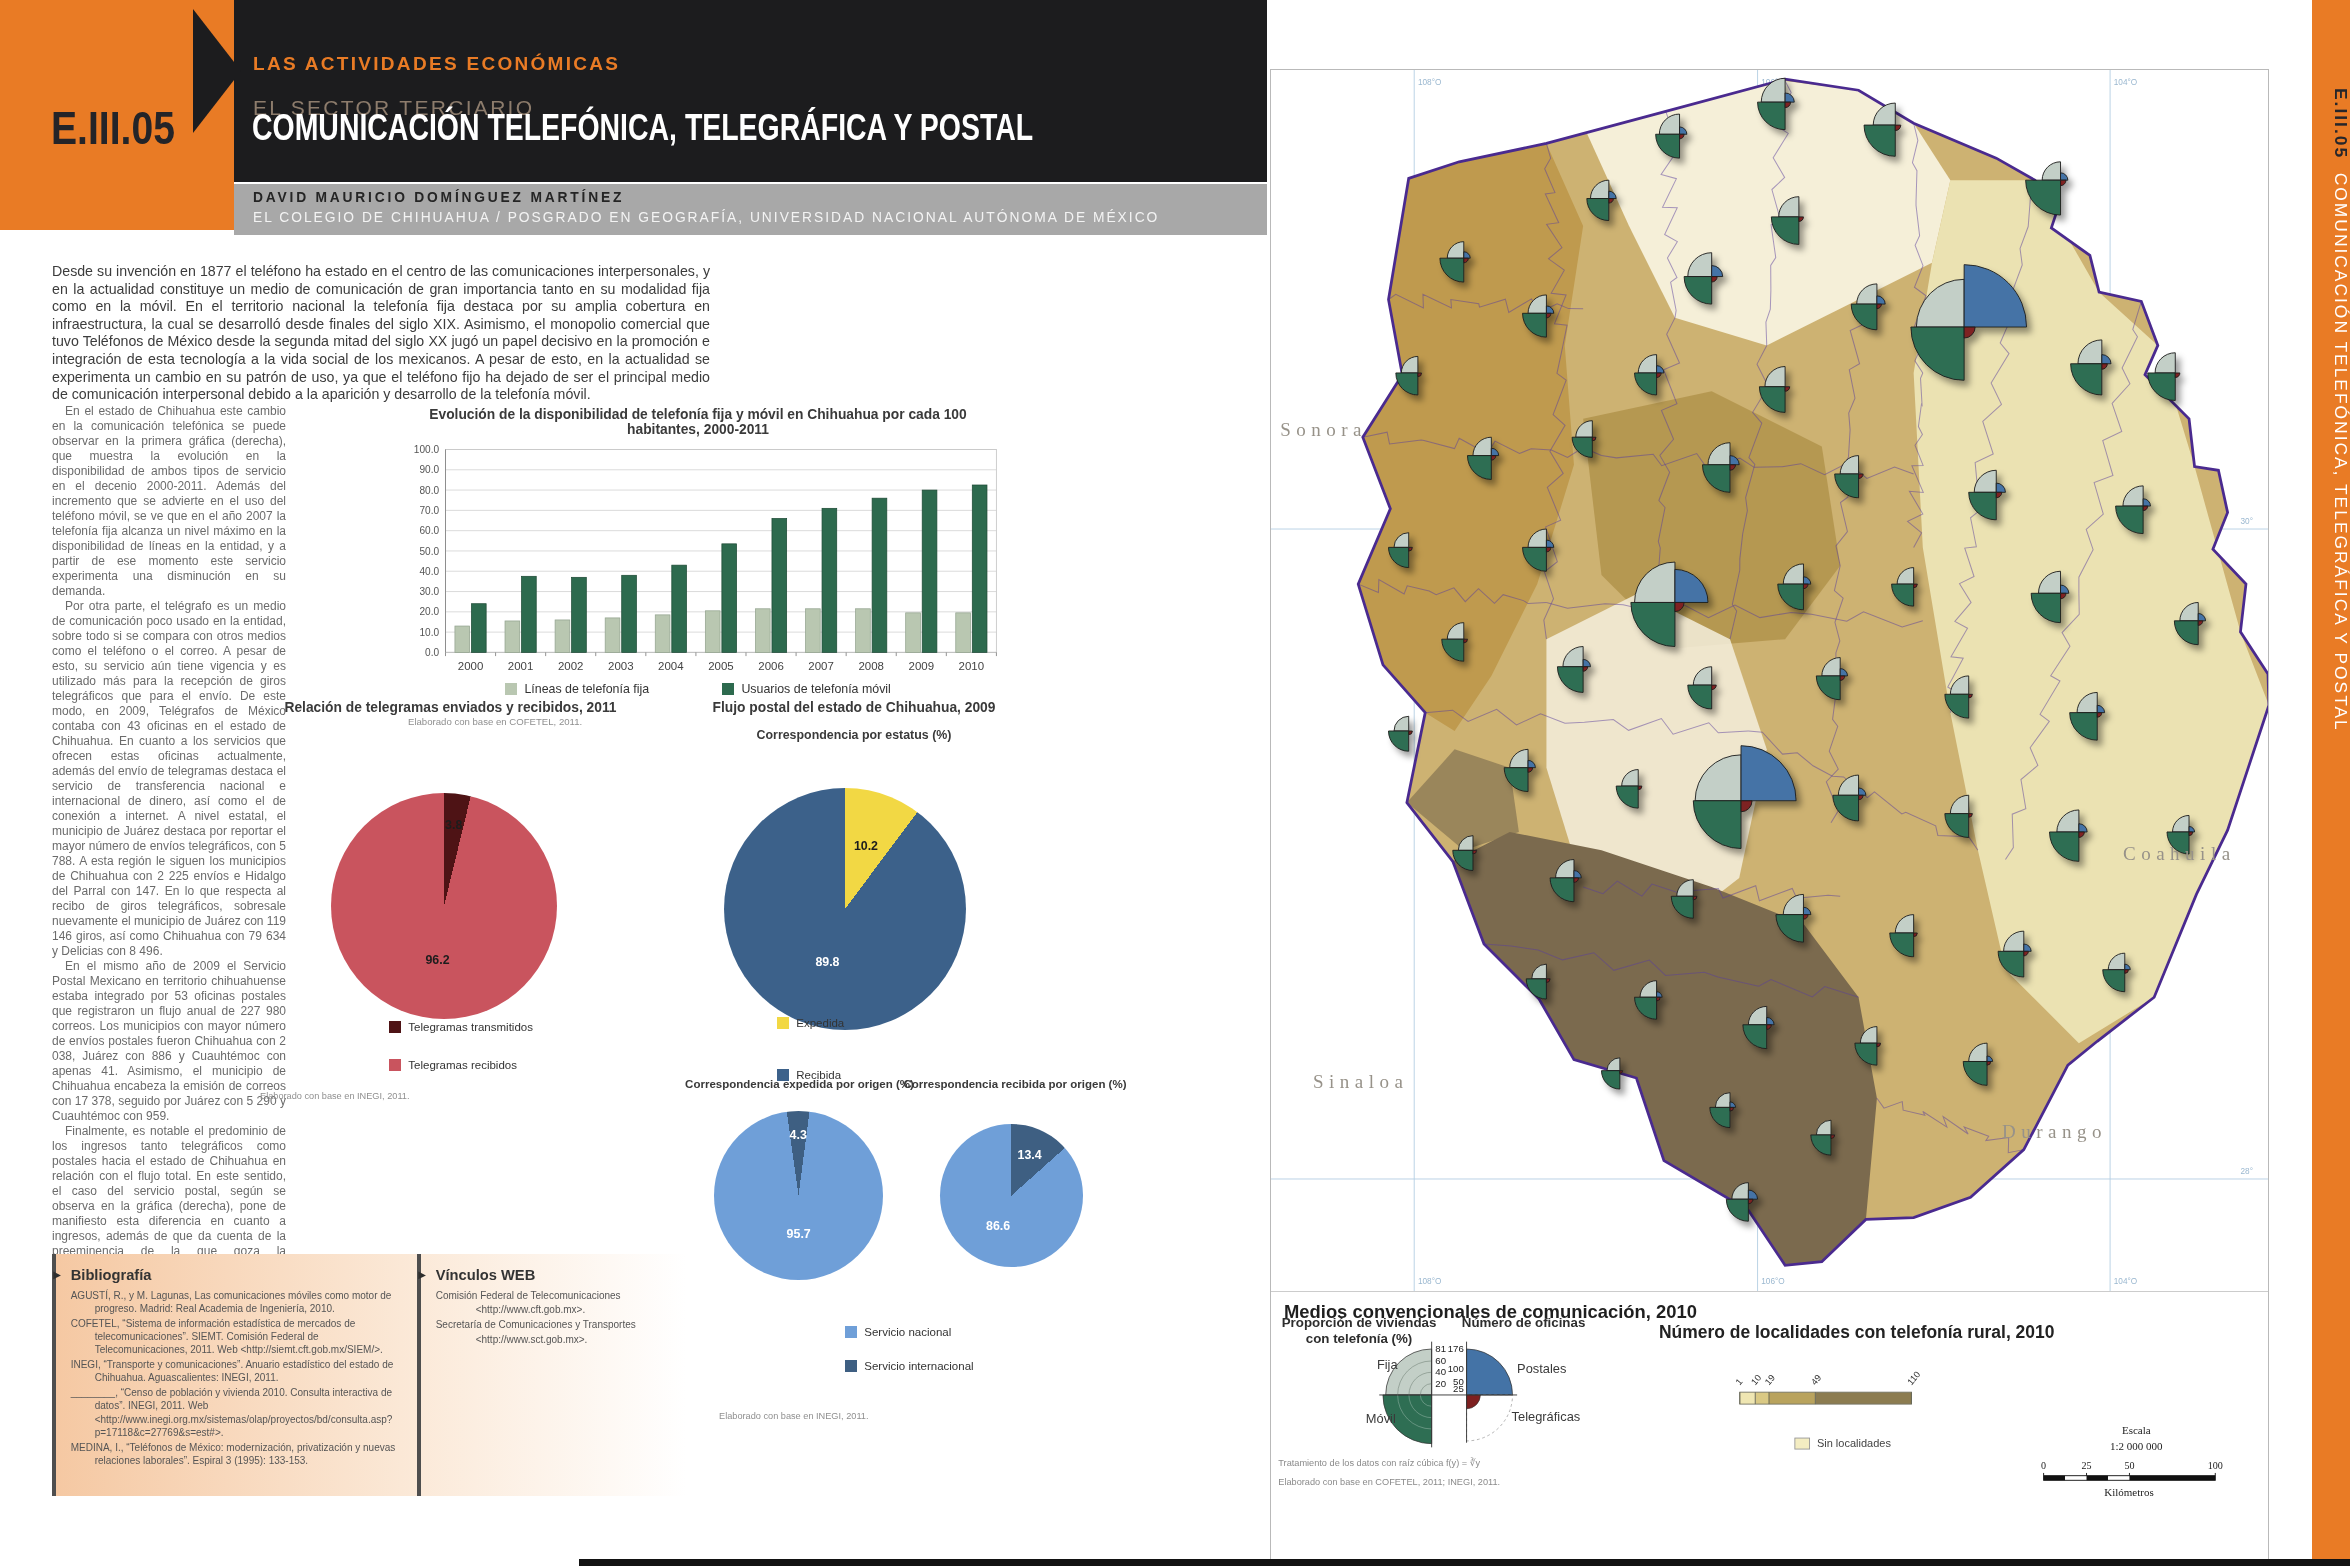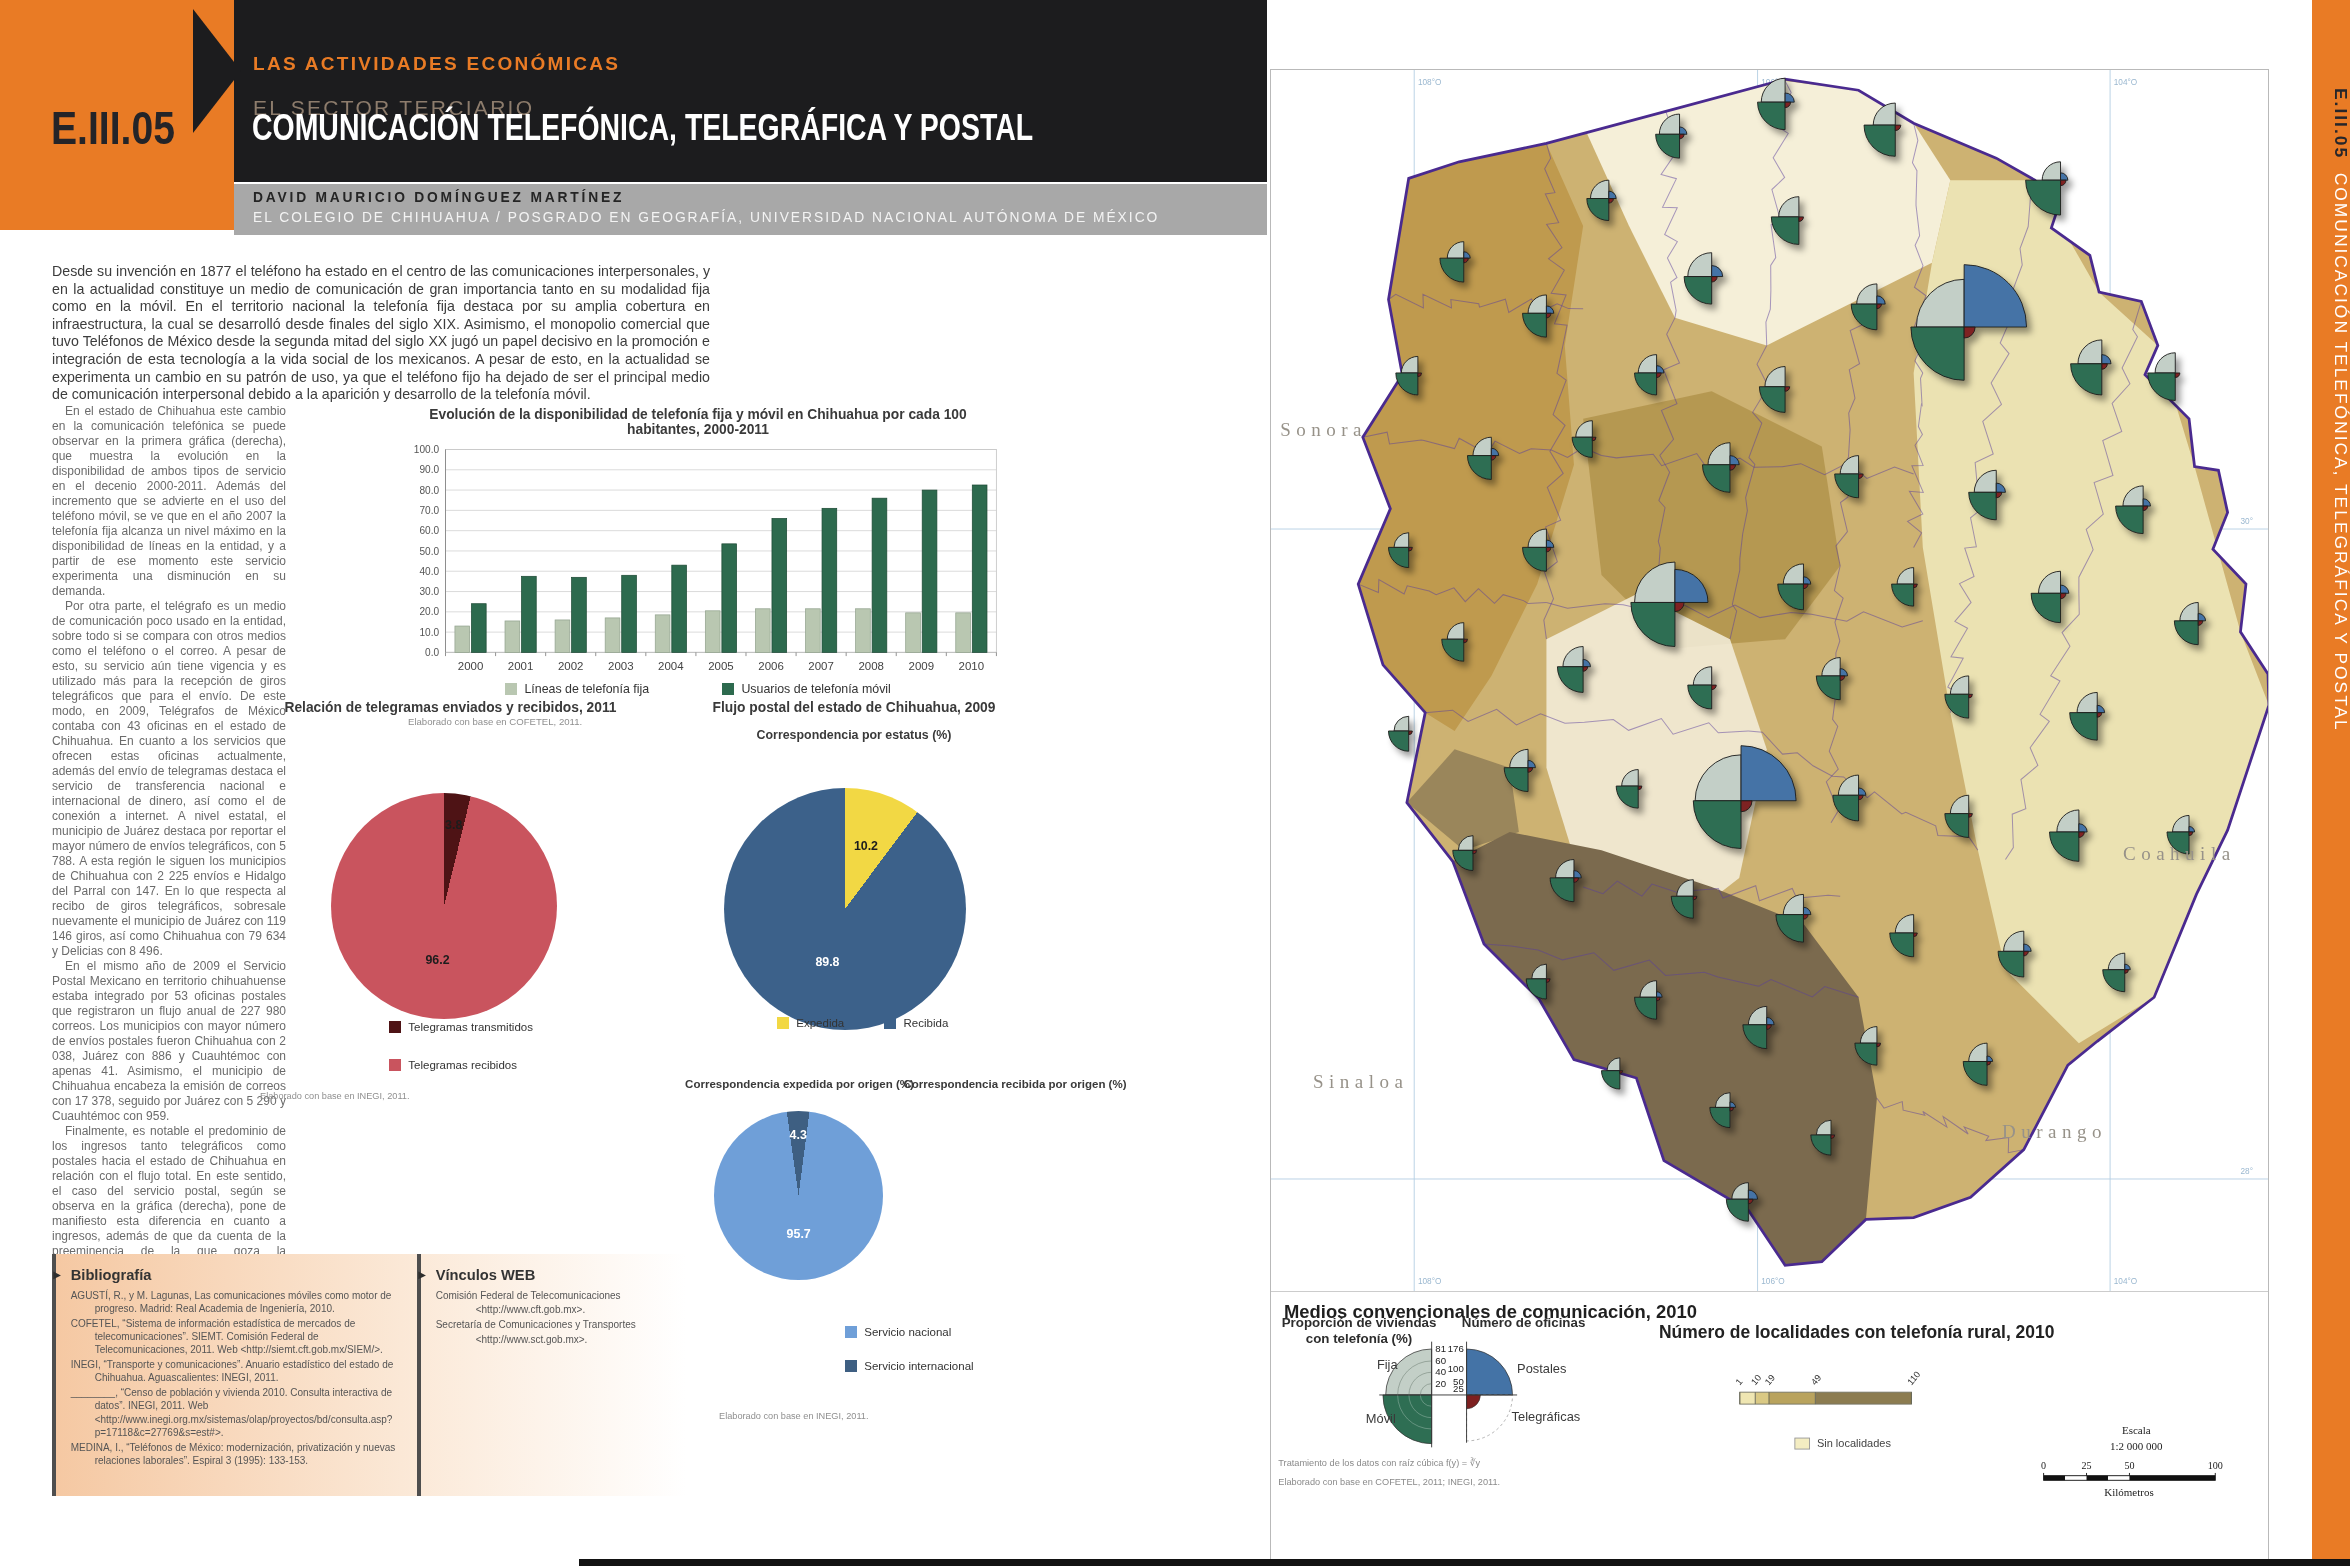--- a/index.html
+++ b/index.html
@@ -191,36 +191,40 @@
       </div>
     </div>
   <div class="abs source" style="left:260px;top:1091px;font-size:9.2px;">Elaborado con base en INEGI, 2011.</div>
 
   <div class="abs pietitle" style="left:661px;top:700px;width:386px;font-size:13.8px;">Flujo postal del estado de Chihuahua, 2009</div>
   <div class="abs pietitle" style="left:661px;top:728px;width:386px;font-size:12.4px;">Correspondencia por estatus (%)</div>
   <div class="abs pie" id="pie2" style="left: 724px; top: 788px; width: 242px; height: 242px; background: conic-gradient(rgb(242, 216, 68) 0deg, rgb(242, 216, 68) 36.72deg, rgb(60, 97, 138) 36.72deg, rgb(60, 97, 138) 360deg);">
       <span class="pielabel" style="left: 58.6621%; top: 23.8999%; color: rgb(29, 29, 29);">10.2</span>
       <span class="pielabel" style="left: 42.7553%; top: 71.8292%; color: rgb(255, 255, 255);">89.8</span>
     </div>
-  <div class="abs pielegend" id="pie2-legend" style="left:777px;top:1017px;gap:40px;">
+  <div class="abs pielegend" id="pie2-legend" style="left:777px;top:1017px;gap:40px;flex-direction:column;">
       <div class="legitem">
         <span class="sq" style="background: rgb(242, 216, 68);"></span>
         <span>Expedida</span>
       </div>
       <div class="legitem">
         <span class="sq" style="background: rgb(60, 97, 138);"></span>
         <span>Recibida</span>
       </div>
     </div>
 
   <div class="abs pietitle" style="left:623px;top:1078px;width:353px;font-size:11.5px;">Correspondencia expedida por origen (%)</div>
   <div class="abs pietitle" style="left:859px;top:1078px;width:312px;font-size:11.5px;">Correspondencia recibida por origen (%)</div>
   <div class="abs pie" id="pie3" style="left: 714px; top: 1111px; width: 169px; height: 169px; background: conic-gradient(from -8deg, rgb(62, 95, 130) 0deg, rgb(62, 95, 130) 15.48deg, rgb(111, 159, 216) 15.48deg, rgb(111, 159, 216) 360deg);">
       <span class="pielabel" style="left: 49.8366%; top: 14.0004%; color: rgb(255, 255, 255); text-align: right;">4.3</span>
       <span class="pielabel" style="left: 50.1044%; top: 72.9998%; color: rgb(255, 255, 255);">95.7</span>
+    </div>
+  <div class="abs pie" id="pie4" style="left: 940px; top: 1124px; width: 143px; height: 143px; background: conic-gradient(rgb(62, 95, 130) 0deg, rgb(62, 95, 130) 48.24deg, rgb(111, 159, 216) 48.24deg, rgb(111, 159, 216) 360deg);">
+      <span class="pielabel" style="left: 62.6681%; top: 21.7066%; color: rgb(255, 255, 255);">13.4</span>
+      <span class="pielabel" style="left: 40.6011%; top: 70.9919%; color: rgb(255, 255, 255);">86.6</span>
     </div>
   <div class="abs pielegend vert" id="pie34-legend" style="left:845px;top:1326px;gap:22px;">
       <div class="legitem">
         <span class="sq" style="background: rgb(111, 159, 216);"></span>
         <span>Servicio nacional</span>
       </div>
       <div class="legitem">
         <span class="sq" style="background: rgb(62, 95, 130);"></span>
         <span>Servicio internacional</span>
       </div>

